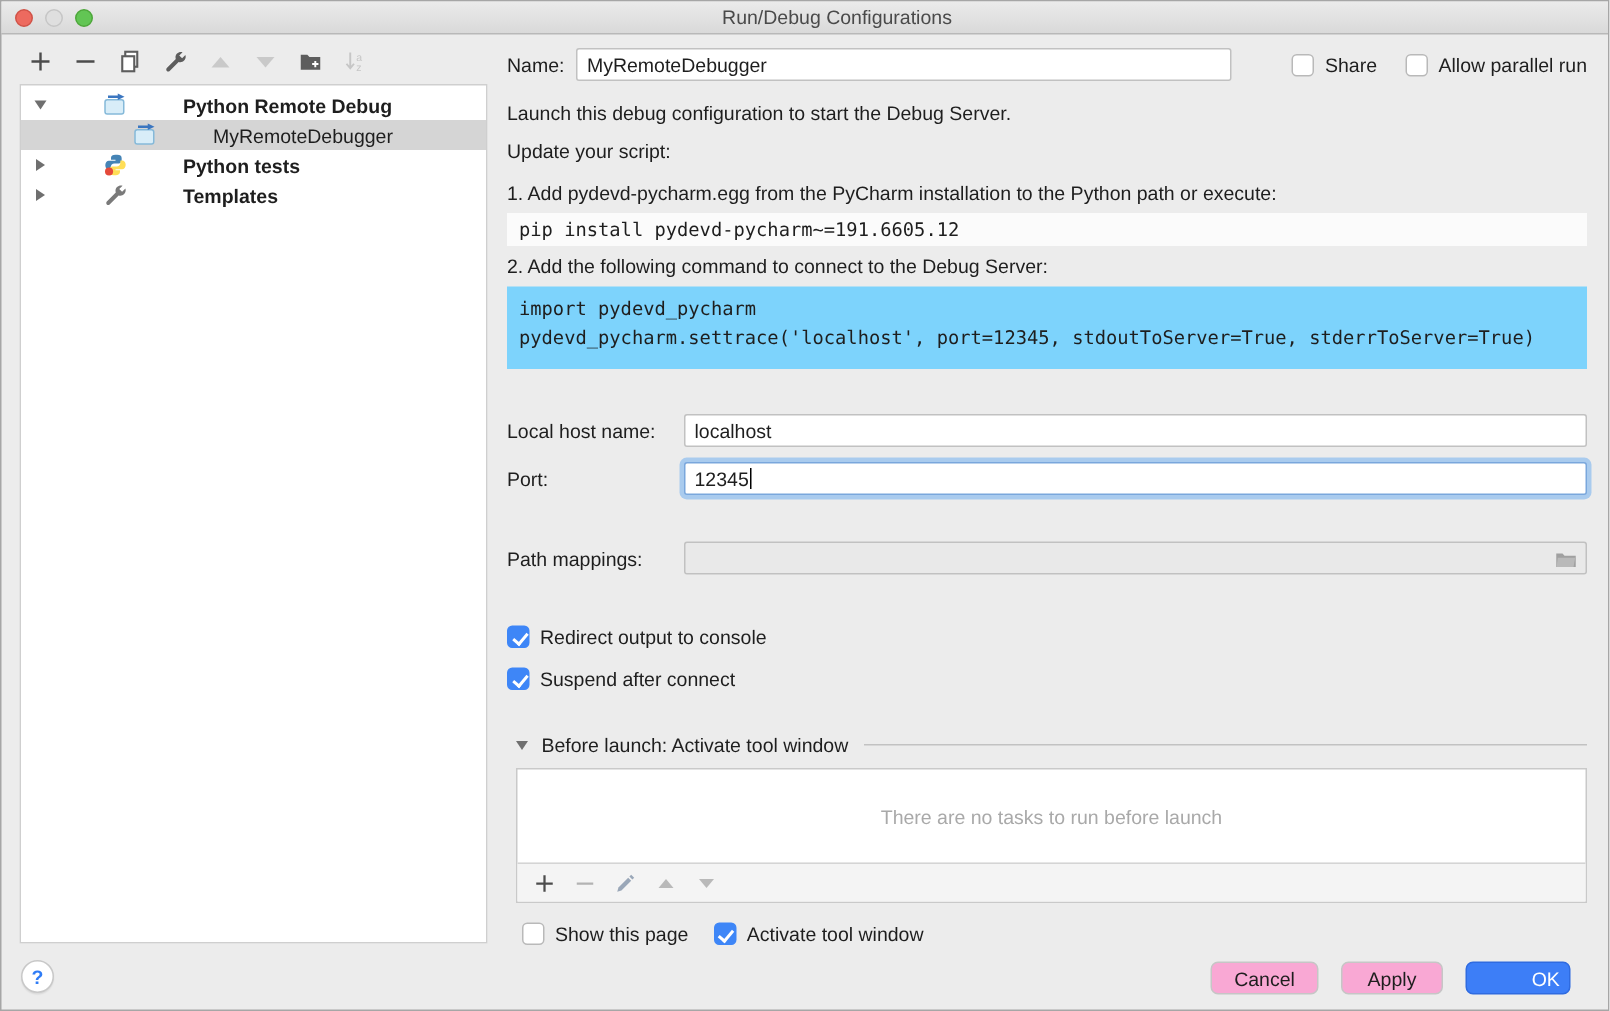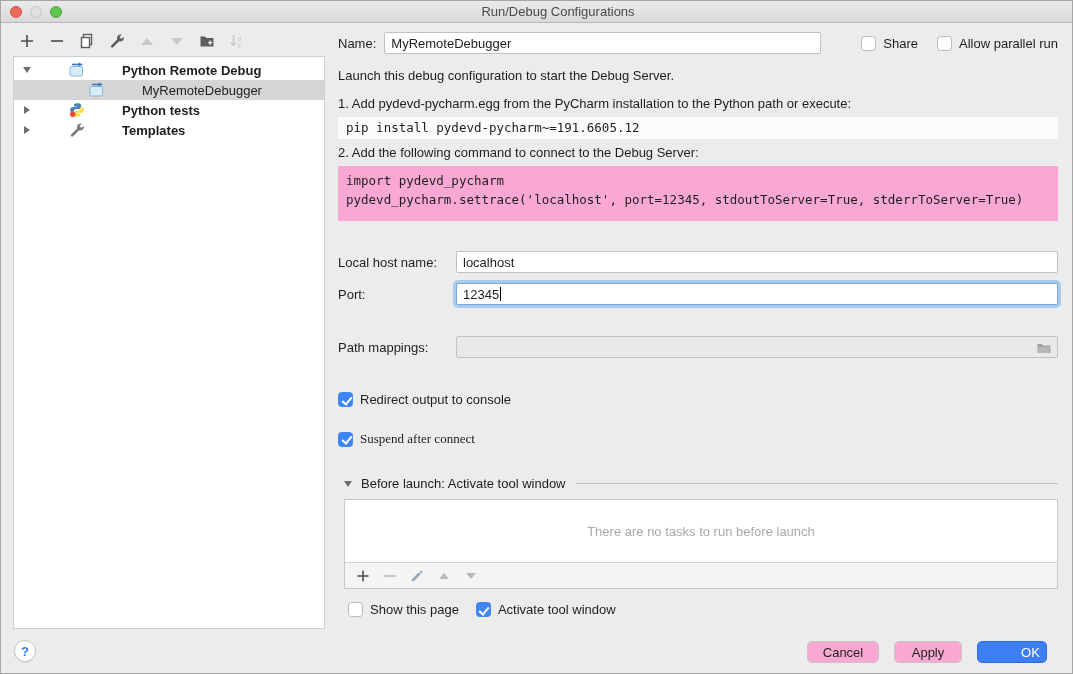--- a/index.html
+++ b/index.html
@@ -55,38 +55,38 @@
   .cb.checked::after { content:''; position:absolute; left:4.5px; top:1.5px;
     width:4px; height:8px; border:solid #fff; border-width:0 2px 2px 0; transform:rotate(40deg); }
   .cblabel { margin-left:7px; }
 
   .desc1 { margin-top:13px; }
   .desc2 { margin-top:10px; }
   .step1 { margin-top:13px; }
   .code-strip { margin-top:6px; background:#fbfbfb; padding:3px 8px; height:22px;
     font-family:"DejaVu Sans Mono","Liberation Mono",monospace; font-size:12.5px; white-space:pre; }
   .step2 { margin-top:6px; }
-  .code-box { margin-top:6px; background:#f9a8d4; padding:5px 8px 12px 8px;
+  .code-box { margin-top:6px; background:#7dd3fc; padding:5px 8px 12px 8px;
     font-family:"DejaVu Sans Mono","Liberation Mono",monospace; font-size:12.5px;
     line-height:19px; white-space:pre; }
 
   .frow { display:flex; align-items:center; }
   .frow .flabel { width:118px; flex:none; }
   .frow .tf { flex:1; }
   .row-localhost { margin-top:30px; }
   .row-port { margin-top:10px; }
   .tf.focus { border:1px solid #7aa7dc; box-shadow:0 0 0 3px #a9cbee; border-radius:2px;
     display:flex; align-items:center; }
   .caret { display:inline-block; width:1px; height:14px; background:#000; margin-left:1px; }
   .row-path { margin-top:31px; }
   .tf.disabled { background:#e9e9e9; position:relative; display:flex; align-items:center; }
   .tf.disabled .folder-btn { position:absolute; right:5px; top:3px; width:16px; height:16px; }
 
   .cb-redirect { margin-top:34px; }
-  .cb-suspend { margin-top:24px;font-family:Liberation Serif, serif; }
+  .cb-suspend { margin-top:13px; }
 
   .bl-header { margin-top:29px; display:flex; align-items:center; margin-left:6px; }
   .bl-header .tri { width:0;height:0;border-left:4.5px solid transparent;border-right:4.5px solid transparent;border-top:6px solid #6f6f6f; margin-right:9px; }
   .bl-header .line { flex:1; border-top:1px solid #c2c2c2; margin-left:10px; }
   .tasks-box { margin-top:8px; margin-left:6px; border:1px solid #c9c9c9; background:#fff; }
   .tasks-empty { height:62px; display:flex; align-items:center; justify-content:center;
     color:#a9a9a9; }
   .tasks-toolbar { height:26px; background:#f4f4f4; border-top:1px solid #d4d4d4;
     display:flex; align-items:center; gap:11px; padding-left:10px; }
   .bottom-cbs { margin-top:13px; margin-left:10px; display:flex; align-items:center; gap:17px; }
@@ -219,20 +219,21 @@
         <span class="cb"></span>
         <span class="cblabel">Share</span>
       </span>
       <span class="cbrow" style="margin-left:19px;justify-content:flex-end;">
         <span class="cb"></span>
         <span class="cblabel">Allow parallel run</span>
       </span>
     </div>
 
     <div class="desc1">Launch this debug configuration to start the Debug Server.</div>
+    <div class="desc2">Update your script:</div>
     <div class="step1">1. Add pydevd-pycharm.egg from the PyCharm installation to the Python path or execute:</div>
     <div class="code-strip">pip install pydevd-pycharm~=191.6605.12</div>
     <div class="step2">2. Add the following command to connect to the Debug Server:</div>
     <div class="code-box"><span>import pydevd_pycharm</span>
 <span>pydevd_pycharm.settrace('localhost', port=12345, stdoutToServer=True, stderrToServer=True)</span></div>
 
     <div class="frow row-localhost">
       <span class="flabel">Local host name:</span>
       <input class="tf" value="localhost" style="">
     </div>

